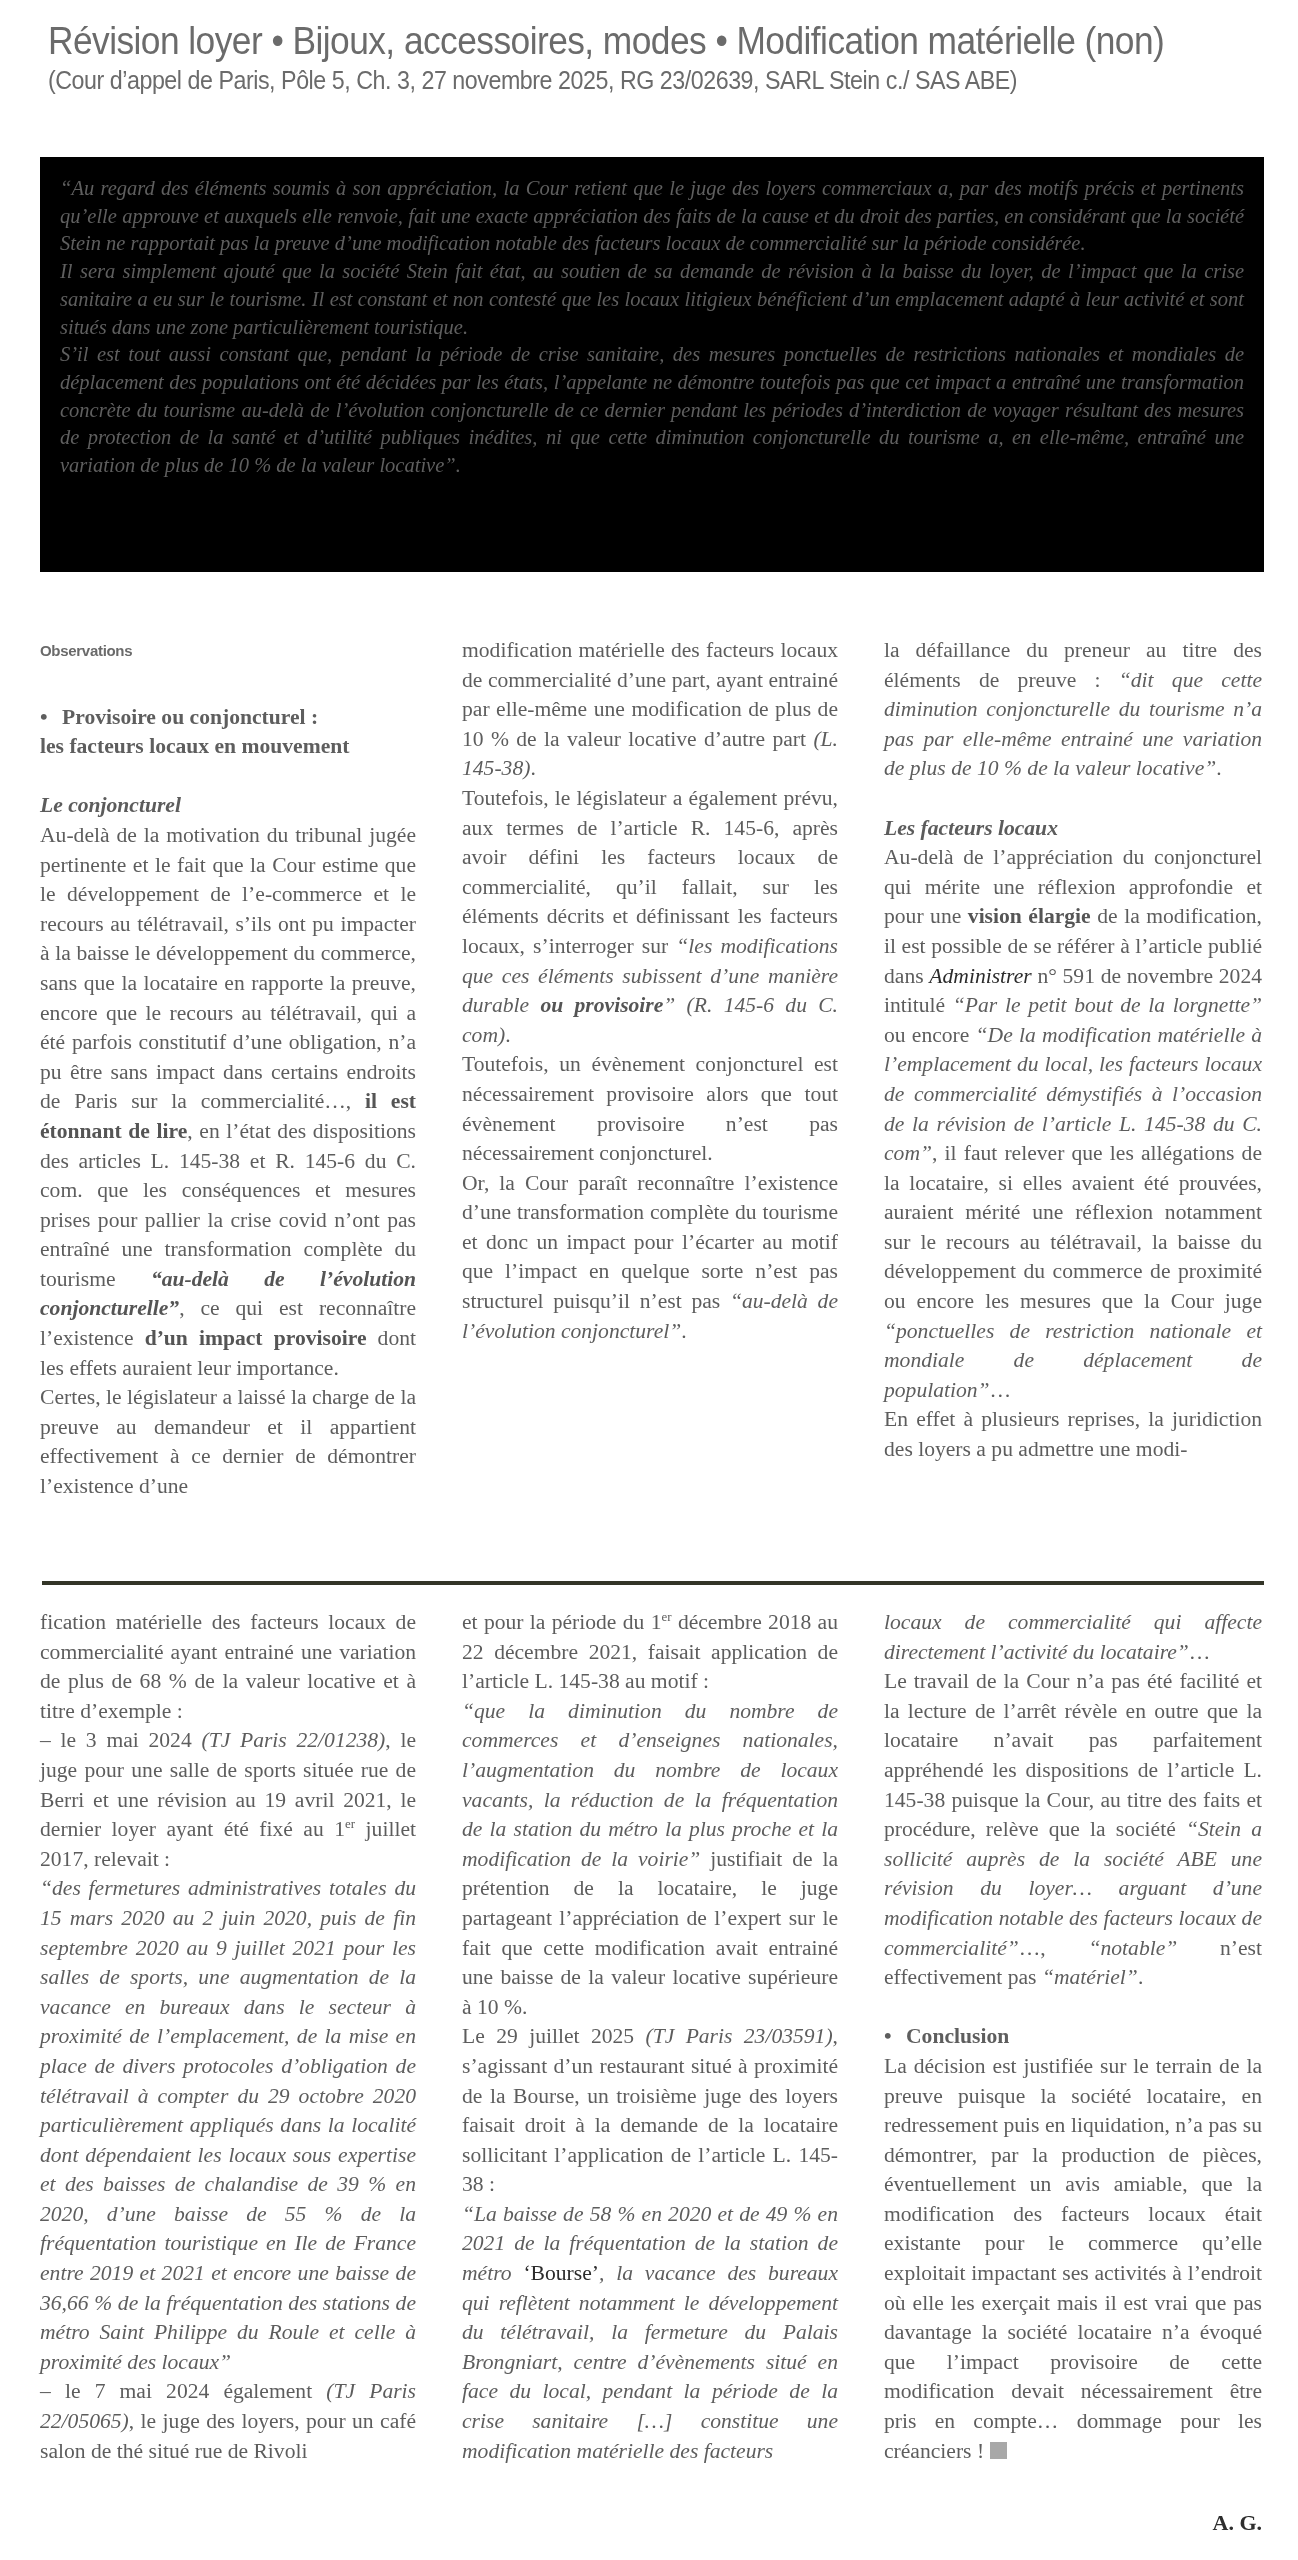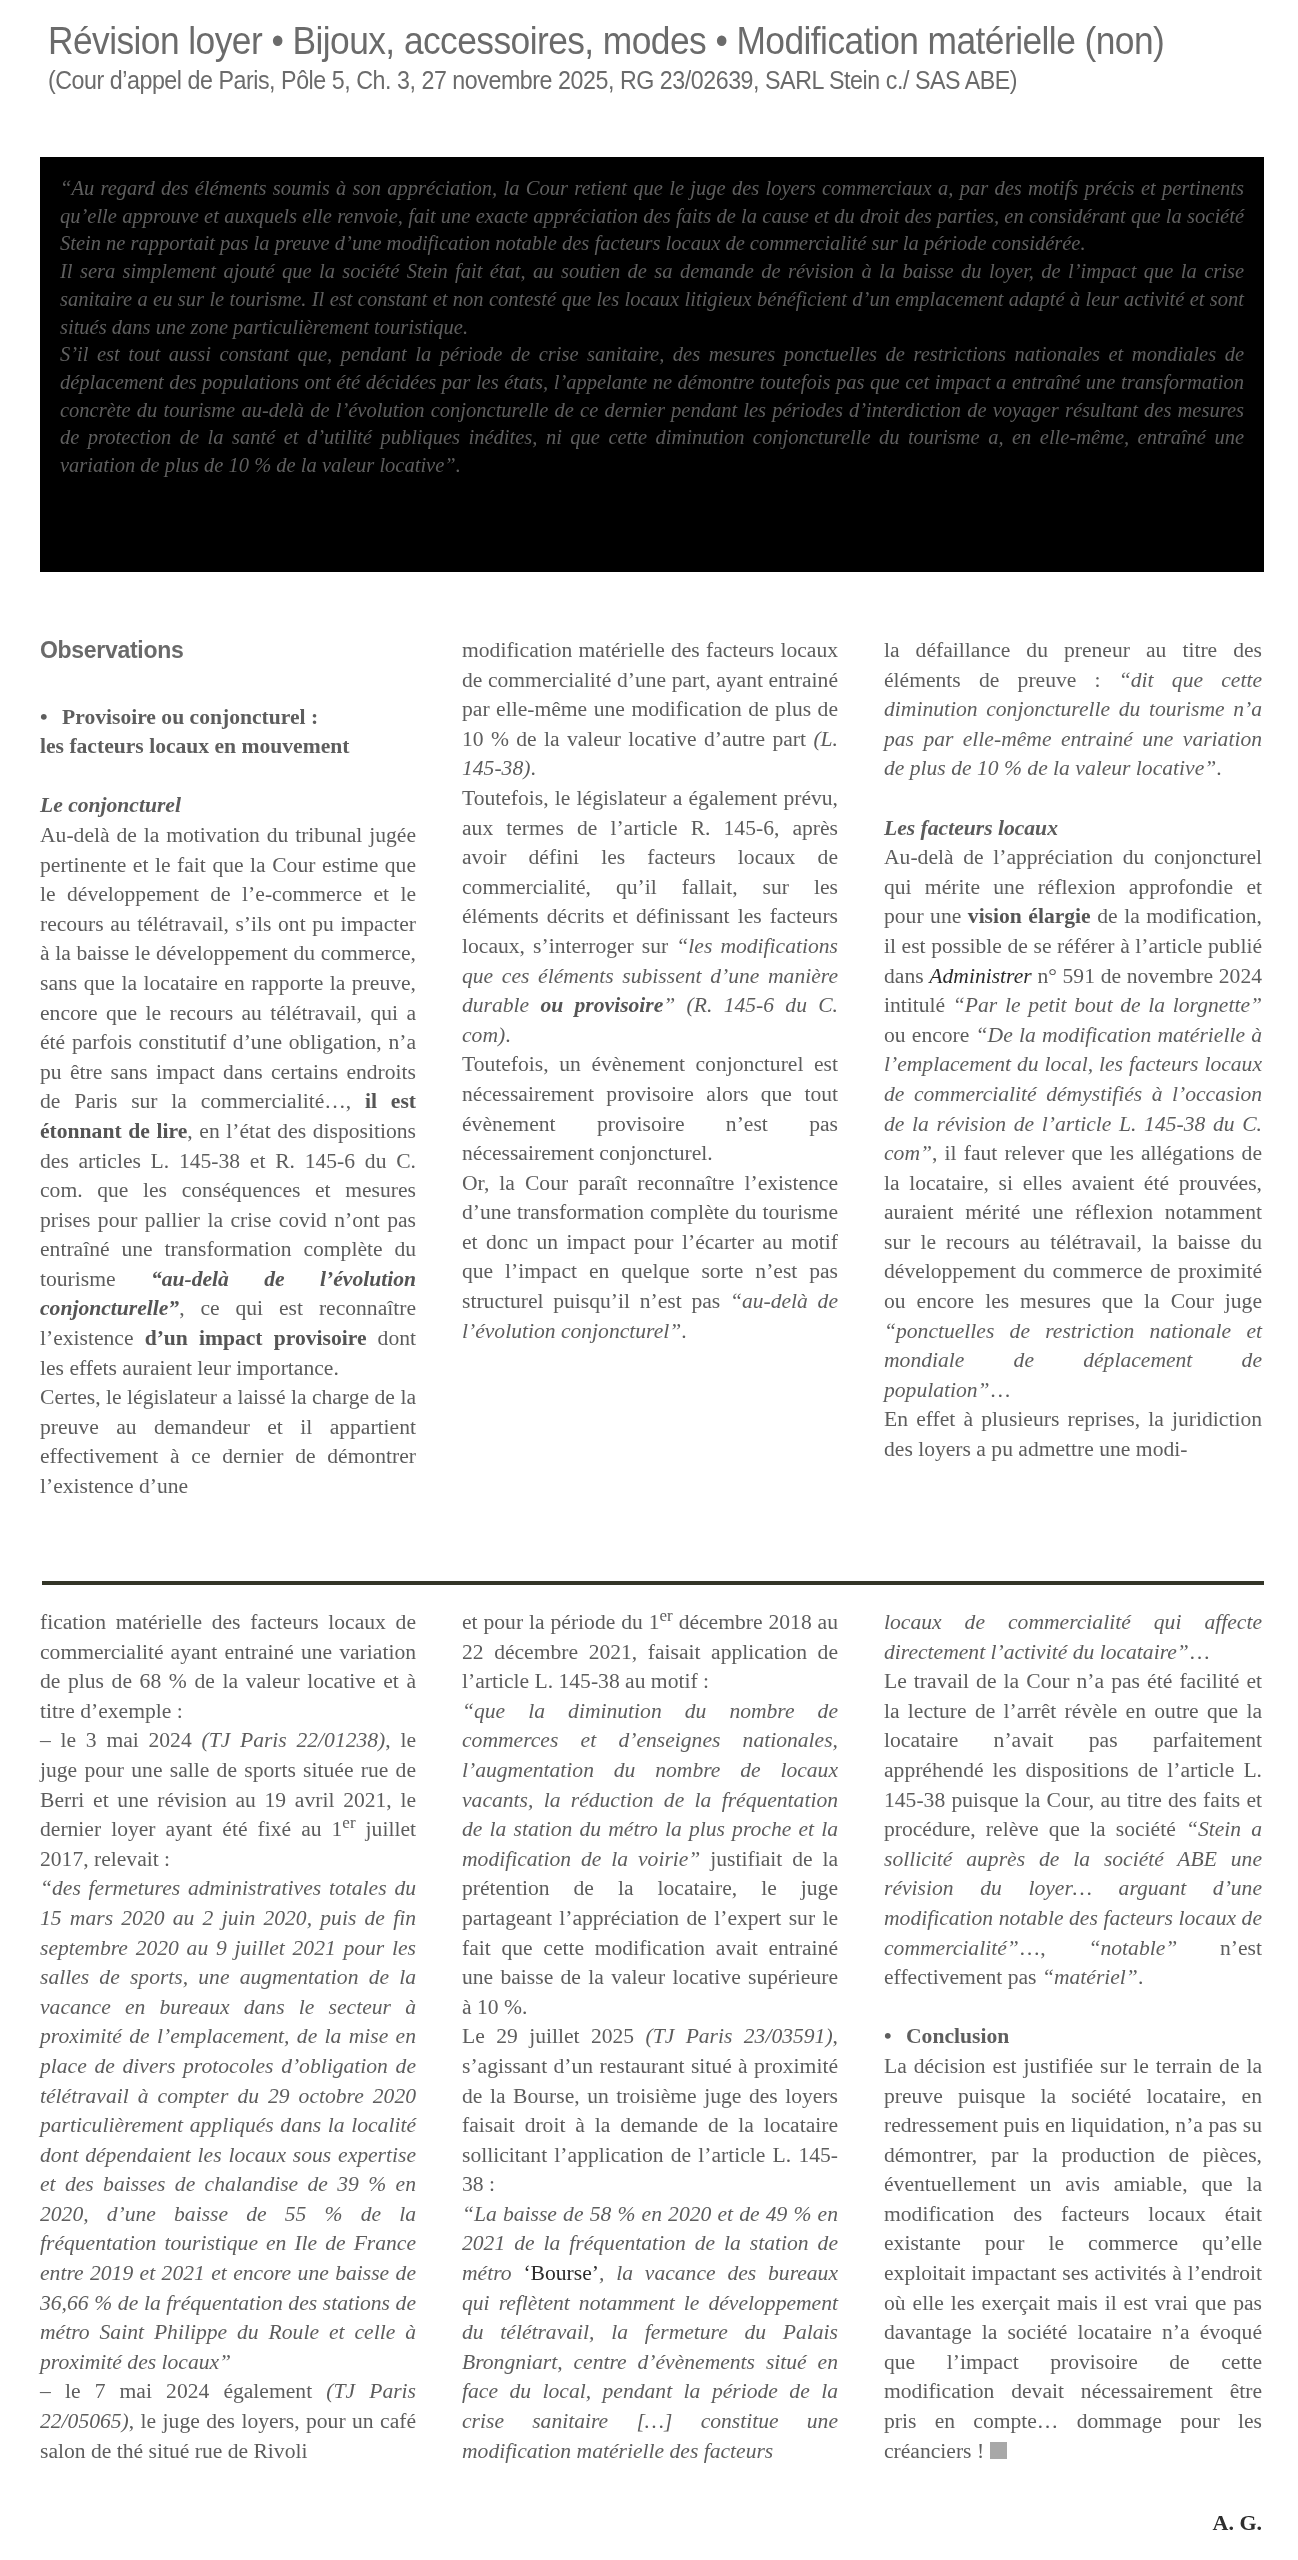--- a/index.html
+++ b/index.html
@@ -14,29 +14,29 @@
     #quote-box p { margin: 0; font-style: italic; font-size: 20.5px; line-height: 27.7px; color: #5f5f5f; text-align: justify; font-family: "Liberation Serif", "DejaVu Serif", serif; }
 
     .col { position: absolute; font-family: "Liberation Serif", "DejaVu Serif", serif; font-size: 21.6px; line-height: 29.6px; color: #5d5d5d; text-align: justify; hyphens: manual; }
     .col p { margin: 0; }
     .c1 { left: 40px; width: 376px; }
     .c2 { left: 462px; width: 376px; }
     .c3 { left: 884px; width: 378px; }
     .top { top: 636px; }
     .bottom { top: 1608px; }
 
-    #obs-heading { font-family: "Liberation Sans", "DejaVu Sans", sans-serif; font-weight: bold; font-size: 23px; color: #6a6a6a; margin: 0 0 37px 0; letter-spacing: -0.3px; }
+    #obs-heading { font-family: "Liberation Sans", "DejaVu Sans", sans-serif; font-weight: bold; font-size: 15px; color: #6a6a6a; margin: 0 0 37px 0; letter-spacing: -0.3px; }
     .sec-title { font-weight: bold; color: #5e5e5e; text-align: left; margin: 0; }
     .bullet { display: inline-block; width: 22px; }
     .subhead { font-weight: bold; font-style: italic; color: #5c5c5c; }
     .gap { height: 29.6px; }
     em, .it { font-style: italic; }
     b { color: #555; }
     .dark { color: #2b2b2b; }
-    sup { font-size: 17px; line-height: 0; vertical-align: 8px; }
+    sup { font-size: 13px; line-height: 0; vertical-align: 8px; }
 
     #divider { position: absolute; left: 42px; top: 1581px; width: 1222px; height: 4px; background: #333528; }
 
     .end-mark { display: inline-block; width: 17px; height: 17px; background: #a8a8a8; margin-left: 6px; vertical-align: -1px; }
     #signature { text-align: right; font-weight: bold; color: #2e2e2e; font-size: 22px; margin-top: 42px; }
   </style>
 </head>
 <body>
 
 <div id="header">

